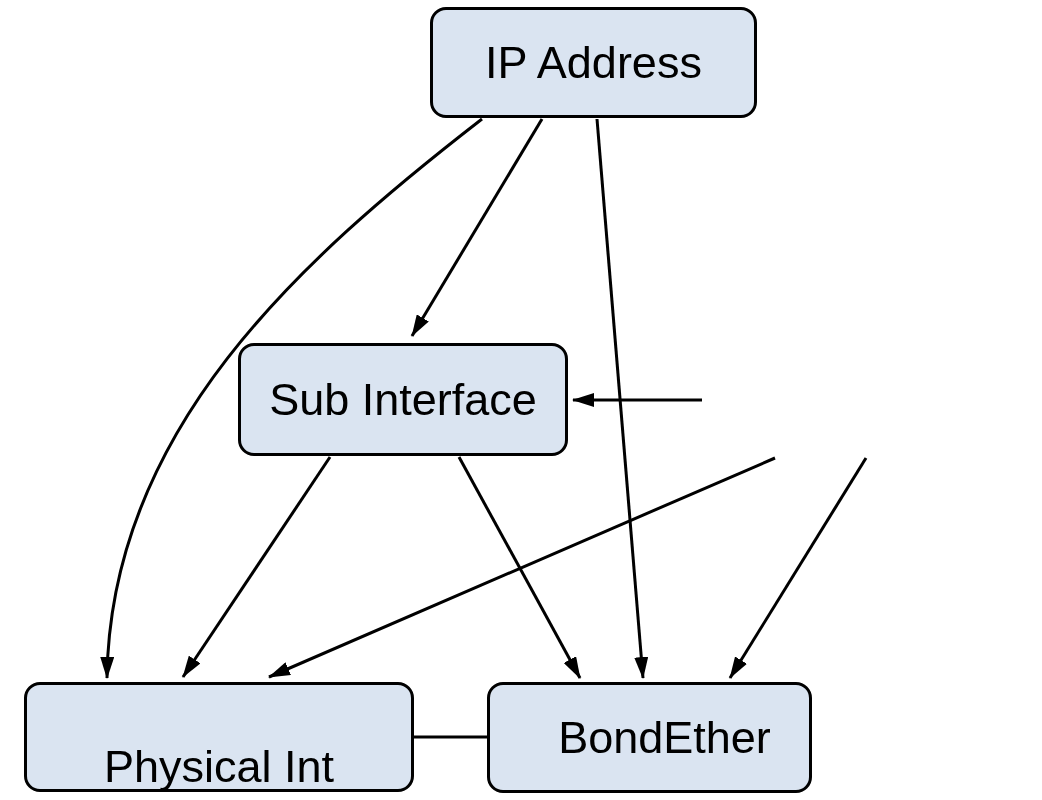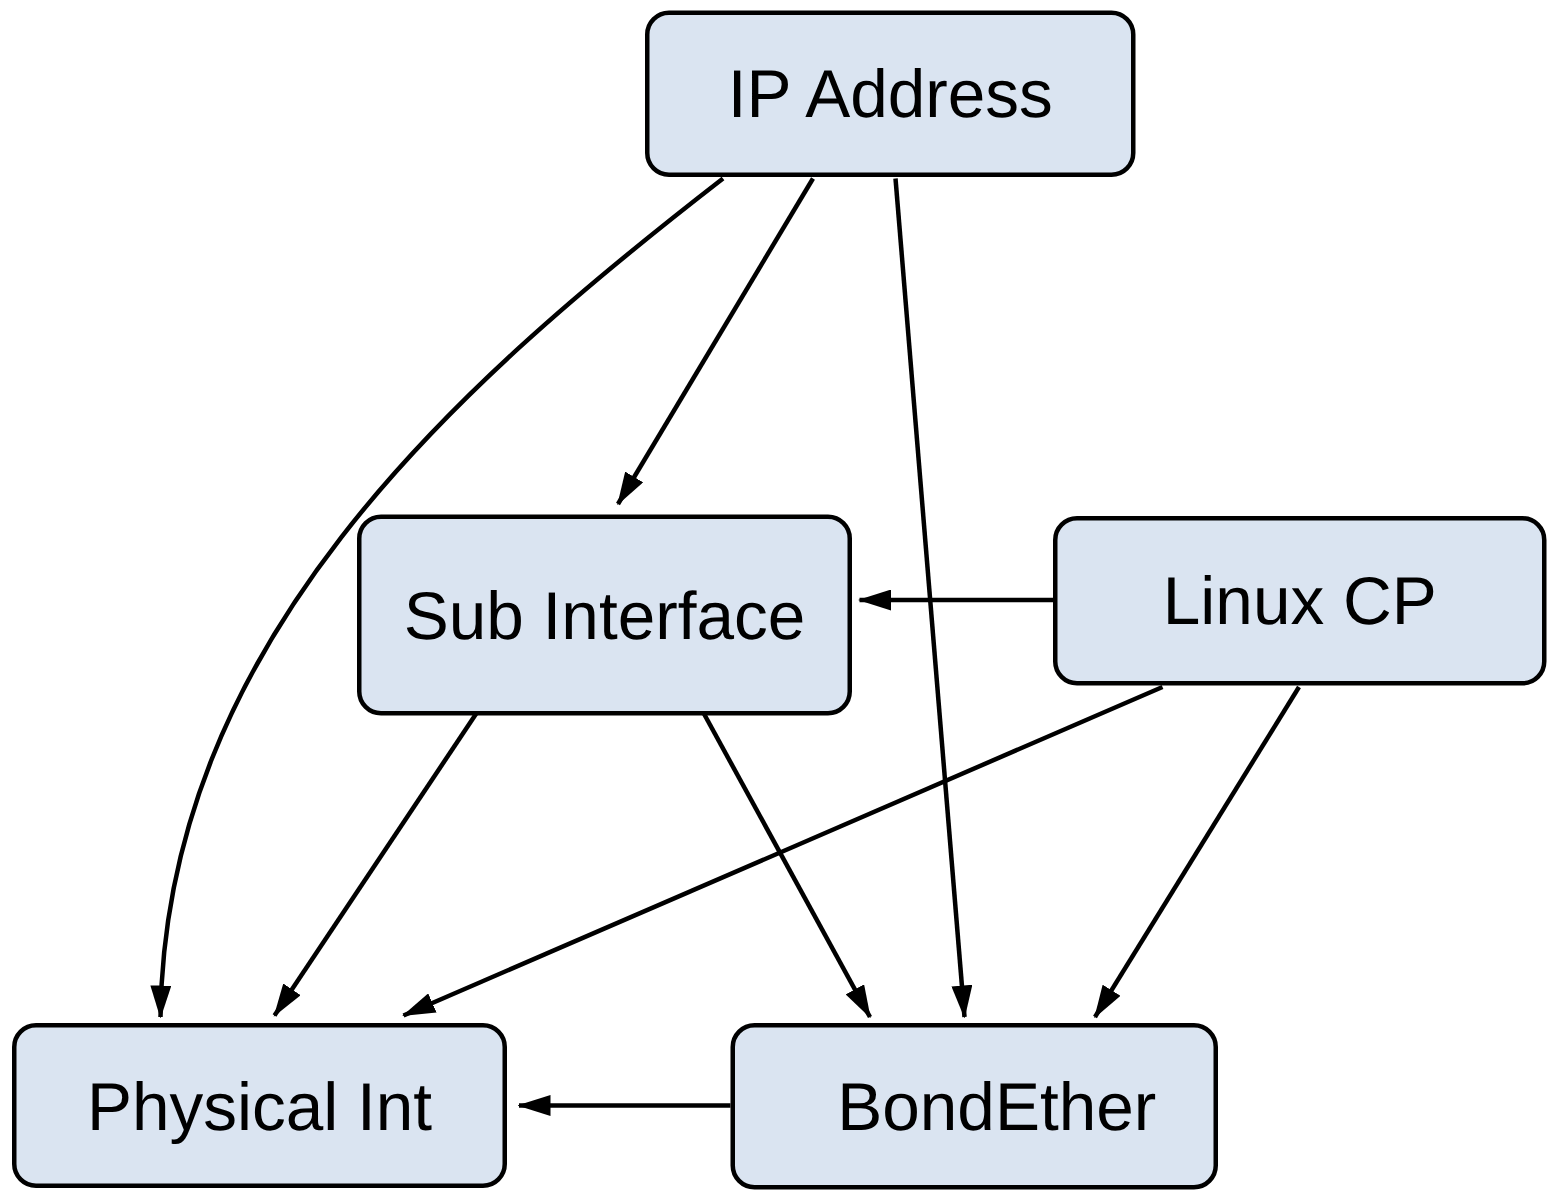--- a/index.html
+++ b/index.html
@@ -35,23 +35,23 @@
     box-sizing: border-box;
     display: flex;
     align-items: center;
     justify-content: center;
     color: #000000;
     font-size: 45px;
     line-height: 1;
     white-space: nowrap;
   }
   #node-ip-address    { left: 430px; top: 7px;   width: 327px; height: 111px; }
-  #node-sub-interface { left: 238px; top: 343px; width: 330px; height: 134px; }
+  #node-sub-interface { left: 238px; top: 343px; width: 330px; height: 113px; }
   #node-linux-cp      { left: 702px; top: 344px; width: 329px; height: 113px; }
-  #node-physical-int  { left: 8px;  top: 682px; width: 330px; height: 110px; }
+  #node-physical-int  { left: 24px;  top: 682px; width: 390px; height: 110px; align-items: flex-end; }
   #node-bond-ether    { left: 487px; top: 682px; width: 325px; height: 111px; padding-left: 30px; }
 </style>
 </head>
 <body>
 
 <div class="canvas">
 
   <svg class="edges-layer" viewBox="0 0 1042 800" xmlns="http://www.w3.org/2000/svg">
     <defs>
       <marker id="arrowhead" markerUnits="userSpaceOnUse" markerWidth="22" markerHeight="14" refX="21" refY="7" orient="auto">
@@ -79,23 +79,20 @@
   </svg>
 
   <div class="node" id="node-ip-address">
     <span>IP Address</span>
   </div>
 
   <div class="node" id="node-sub-interface">
     <span>Sub Interface</span>
   </div>
 
-  <div class="node" id="node-linux-cp">
-    <span>Linux CP</span>
-  </div>
 
   <div class="node" id="node-physical-int">
     <span>Physical Int</span>
   </div>
 
   <div class="node" id="node-bond-ether">
     <span>BondEther</span>
   </div>
 
 </div>

